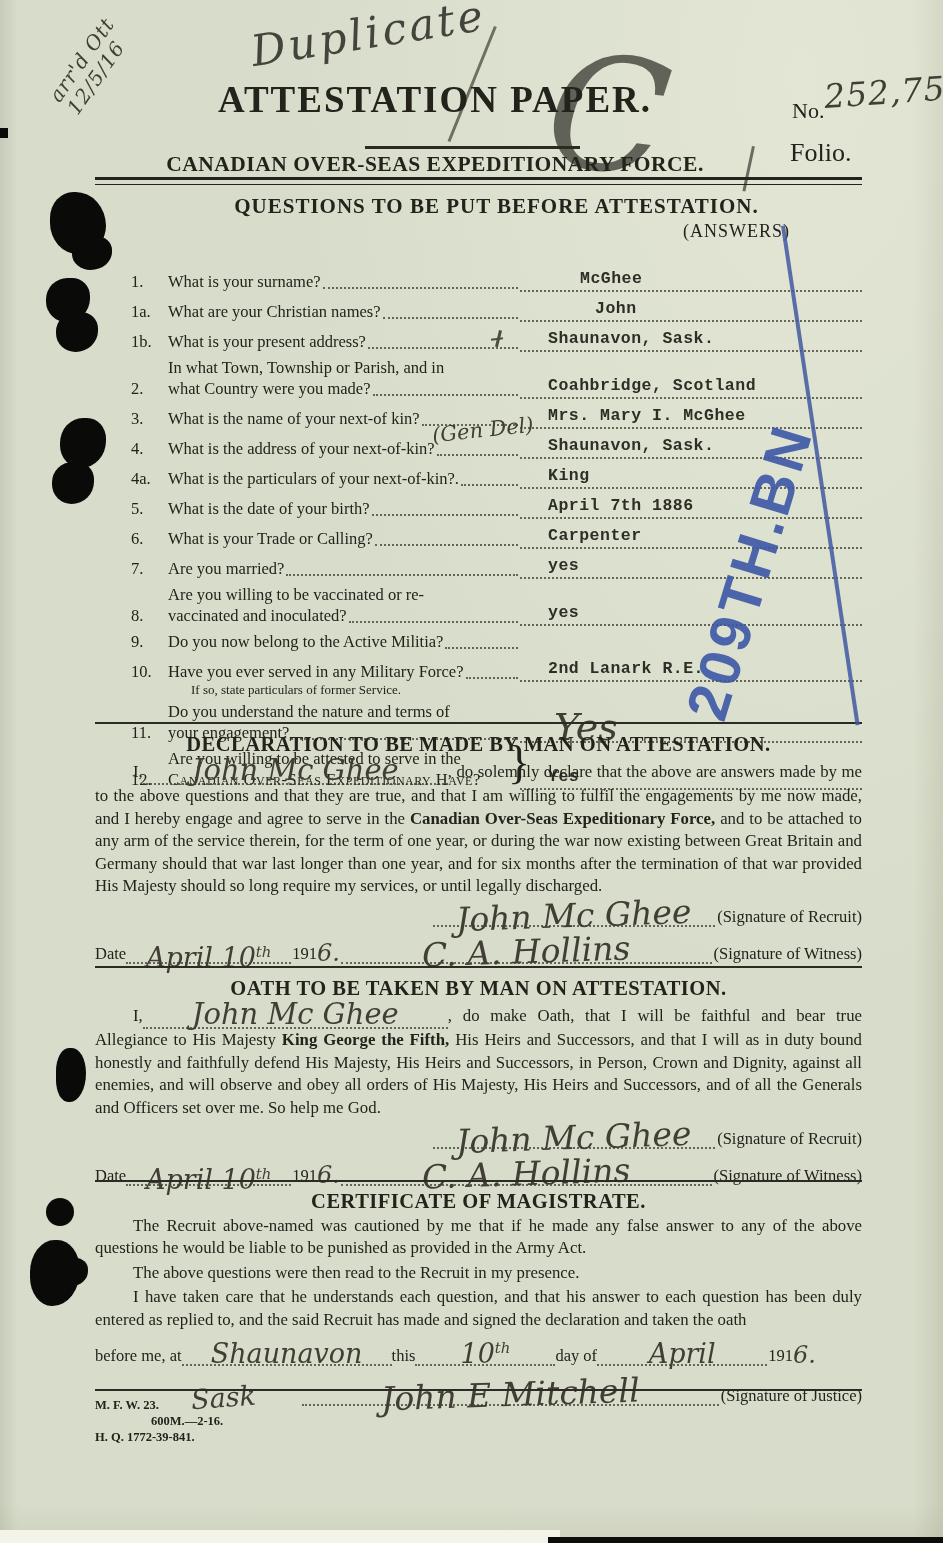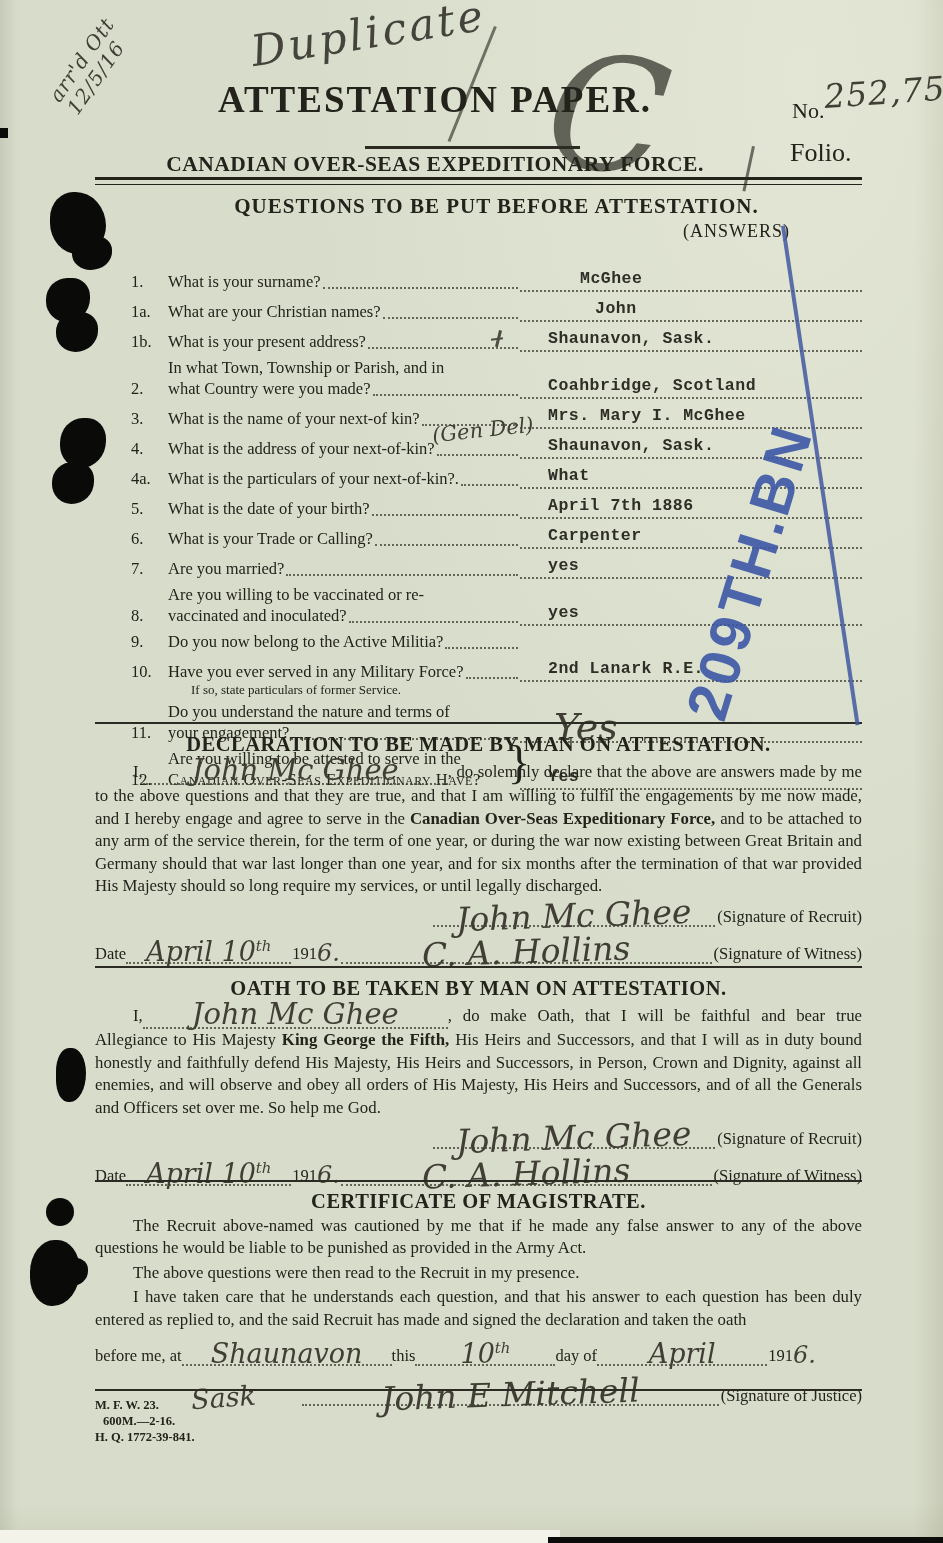--- a/index.html
+++ b/index.html
@@ -70,21 +70,21 @@
   .fill-name .hw{font-size:29px;line-height:.4;position:relative;top:3px;white-space:nowrap;}
   .bold{font-weight:bold;}
   .sig-row{display:flex;align-items:flex-end;margin-top:4px;}
   .sig-indent{margin-left:338px;}
   .sig-line{flex:1;border-bottom:2px dotted rgba(60,60,48,.75);text-align:center;}
   .sig-line .hw{font-size:33px;line-height:.55;position:relative;top:6px;white-space:nowrap;display:inline-block;transform:rotate(-2deg);}
   .sig-label{font-size:16.5px;white-space:nowrap;padding-left:2px;}
   .date-row{display:flex;align-items:flex-end;margin-top:10px;font-size:16.5px;}
   .date-label{white-space:nowrap;}
   .date-fill{width:165px;border-bottom:2px dotted rgba(60,60,48,.75);text-align:center;}
-  .date-fill .hw{font-size:27px;line-height:.5;position:relative;top:4px;white-space:nowrap;}
+  .date-fill .hw{font-size:27px;line-height:.5;position:relative;top:10px;white-space:nowrap;}
   .year{white-space:nowrap;padding:0 1px;}
   .year-hw{font-size:24px;line-height:.6;position:relative;top:2px;}
   .cert .para{margin-top:2px;text-indent:38px;}
   .cert-fill-row{display:flex;align-items:flex-end;margin-top:10px;font-size:16.5px;}
   .cf{border-bottom:2px dotted rgba(60,60,48,.75);text-align:center;}
   .cf .hw{font-size:27px;line-height:.5;position:relative;top:4px;white-space:nowrap;}
   .justice-row{display:flex;align-items:flex-end;margin-top:14px;}
   .province-hw{font-size:27px;line-height:.6;margin:0 46px 0 96px;transform:rotate(-4deg);}
   .bottom-rule{left:95px;right:81px;top:1389px;height:2px;background:#2b2b23;}
   .footer{left:95px;top:1397px;font-size:12.5px;font-weight:bold;line-height:16px;}
@@ -188,21 +188,21 @@
           </div>
         <div class="a"><span class="hw annot">(Gen Del)</span><span class="typed">Shaunavon, Sask.</span></div>
       </div>
 
       <div class="row">
         <span class="num">4a.</span>
         <div class="q">
             <span>What is the particulars of your next-of-kin?.</span>
             <span class="leader"></span>
           </div>
-        <div class="a"><span class="typed">What</span></div>
+        <div class="a"><span class="typed">King</span></div>
       </div>
 
       <div class="row">
         <span class="num">5.</span>
         <div class="q">
             <span>What is the date of your birth?</span>
             <span class="leader"></span>
           </div>
         <div class="a"><span class="typed">April 7th 1886</span></div>
       </div>
@@ -334,21 +334,21 @@
     <div class="justice-row">
       <span class="hw province-hw">Sask</span>
       <div class="sig-line"><span class="hw">John E Mitchell</span></div>
       <span class="sig-label">(Signature of Justice)</span>
     </div>
   </div>
 
   <div class="abs bottom-rule"></div>
   <div class="abs footer">
     <div>M. F. W. 23.</div>
-    <div style="padding-left:8px;">600M.—2-16.</div>
+    <div style="padding-left:8px;margin-left:48px;">600M.—2-16.</div>
     <div>H. Q. 1772-39-841.</div>
   </div>
 
   <div class="abs stamp">209TH.BN</div>
   <div class="abs blue-line"></div>
   <div class="abs blot b1"></div>
   <div class="abs blot b1b"></div>
   <div class="abs blot b2"></div>
   <div class="abs blot b2b"></div>
   <div class="abs blot b3"></div>

